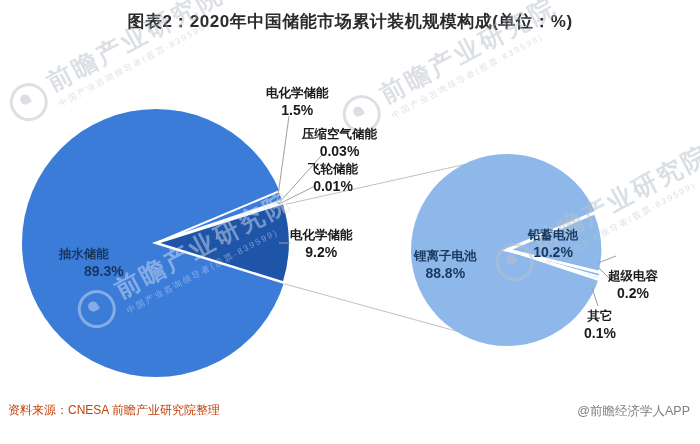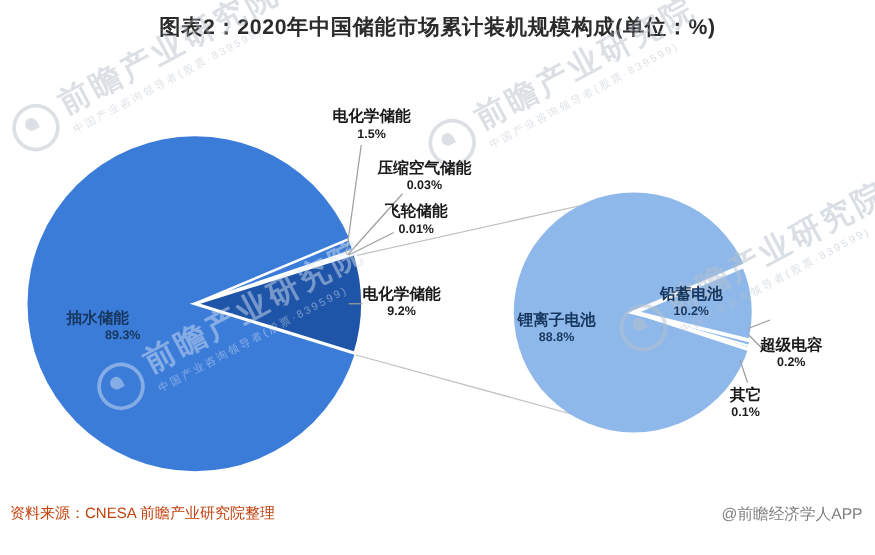--- a/index.html
+++ b/index.html
@@ -8,21 +8,21 @@
     overflow:hidden;font-family:"Liberation Sans","DejaVu Sans",sans-serif;
   }
   .chart-title{
     position:absolute;top:10px;left:0;right:0;text-align:center;
     font-size:17px;font-weight:bold;color:#2b2b2b;letter-spacing:.5px;
   }
   #pie-svg{position:absolute;left:0;top:0;z-index:2;}
   
   .lbl{position:absolute;z-index:4;text-align:center;line-height:1.25;}
   .lbl-name{font-size:12.5px;font-weight:bold;white-space:nowrap;}
-  .lbl-val{font-size:10px;font-weight:bold;white-space:nowrap;}
+  .lbl-val{font-size:14px;font-weight:bold;white-space:nowrap;}
   .lbl.navy{color:#17375E;}
   .lbl.black{color:#1a1a1a;}
   .lbl-pumped{text-align:center;}
   .lbl-pumped .lbl-val{margin-left:40px;}
   
   .wm{
     position:absolute;display:flex;align-items:center;gap:7px;
     transform:rotate(-28deg);transform-origin:0 50%;
     pointer-events:none;white-space:nowrap;
   }

